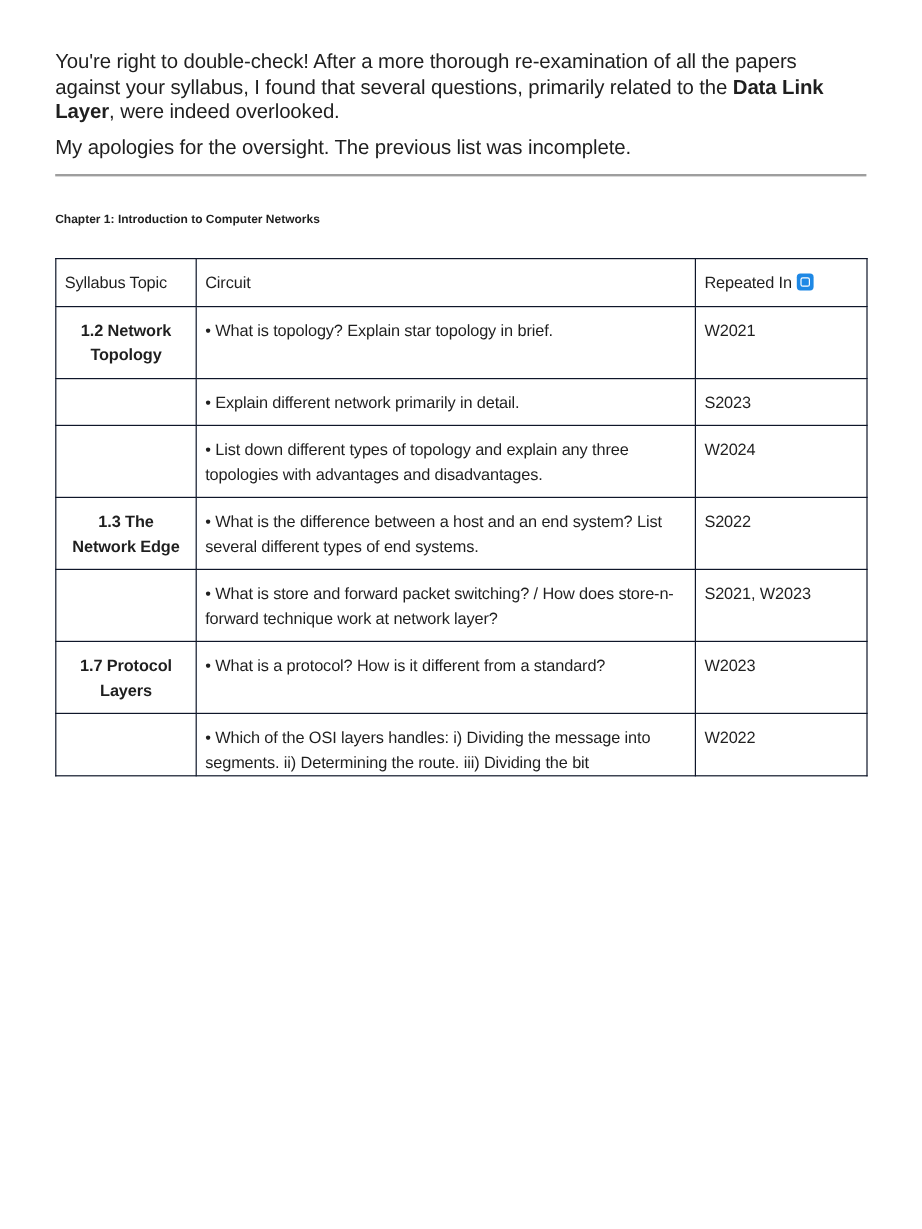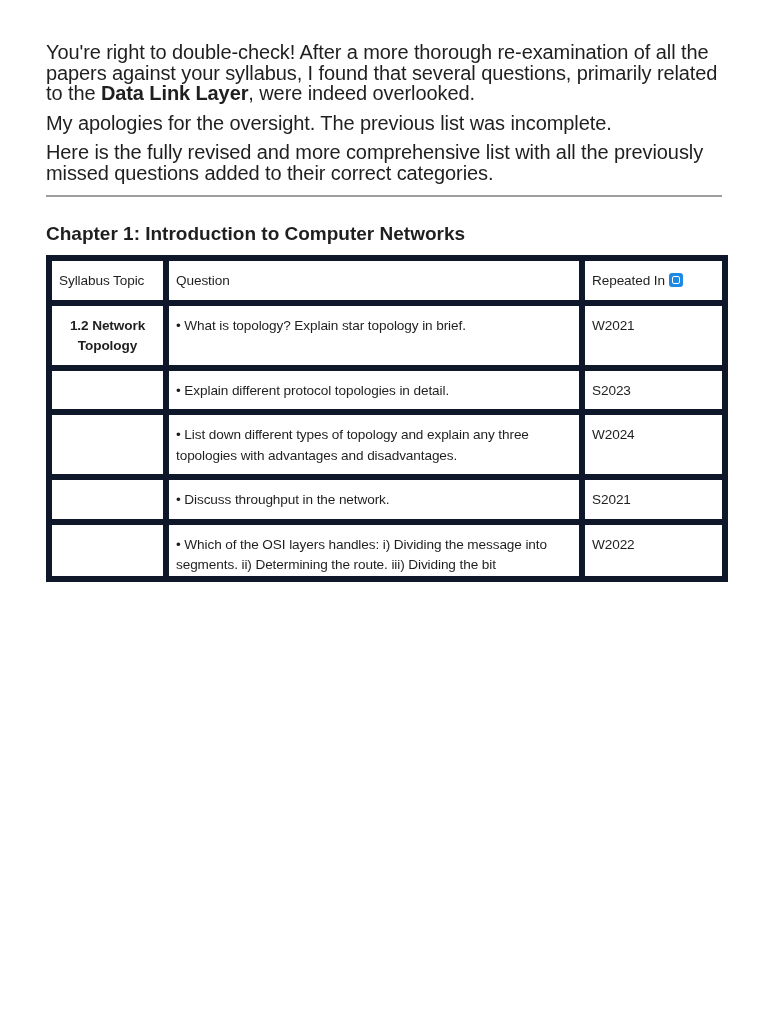--- a/index.html
+++ b/index.html
@@ -16,46 +16,46 @@
       color: #1f1f1f;
     }
     .content {
       position: absolute;
       left: 46px;
       top: 42px;
       width: 676px;
     }
     p.para {
       margin: 0 0 9px 0;
-      font-size: 20px;
+      font-size: 17px;
       line-height: 20.5px;
       letter-spacing: -0.1px;
     }
     p.para b { font-weight: bold; }
     .rule {
       height: 0;
       border: none;
       border-top: 2px solid #9e9e9e;
       margin: 12px 0 0 0;
     }
     h3.chapter {
-      margin: 28px 0 12px 0;
-      font-size: 19px;
+      margin: 28px 0 22px 0;
+      font-size: 10px;
       font-weight: bold;
       line-height: 18px;
     }
     table.qtable {
       border-collapse: collapse;
       width: 676px;
       table-layout: fixed;
       font-size: 13.6px;
       line-height: 20.5px;
     }
     table.qtable td {
-      border: 6px solid #0f172a;
+      border: 1px solid #0f172a;
       vertical-align: top;
       padding: 10px 7px 8px 7px;
       letter-spacing: -0.1px;
     }
     table.qtable col.c1 { width: 117px; }
     table.qtable col.c2 { width: 416px; }
     table.qtable col.c3 { width: 143px; }
     td.topic { font-weight: bold; text-align: center; }
     tr.header td { font-weight: normal; }
     .repeat-icon {
@@ -78,56 +78,65 @@
     }
     .row-2l td { height: 40px; }
     .row-1l td { height: 20px; }
   </style>
 </head>
 <body>
 
 <div class="content">
   <p class="para"><span>You're right to double-check! After a more thorough re-examination of all the papers against your syllabus, I found that several questions, primarily related to the </span><b>Data Link Layer</b><span>, were indeed overlooked.</span></p>
   <p class="para">My apologies for the oversight. The previous list was incomplete.</p>
-  <p class="para">Here is the fully revised and more comprehensive list with all the previously missed questions added to their correct categories.</p>
   <hr class="rule">
 
   <h3 class="chapter">Chapter 1: Introduction to Computer Networks</h3>
 
   <table class="qtable">
     <colgroup>
         <col class="c1">
         <col class="c2">
         <col class="c3">
       </colgroup>
     <tbody>
       <tr class="header row-1l">
         <td>Syllabus Topic</td>
-        <td>Question</td>
+        <td>Circuit</td>
         <td><span>Repeated In</span><span class="repeat-icon"></span></td>
       </tr>
       <tr class="row-2l">
         <td class="topic">1.2 Network Topology</td>
         <td>• What is topology? Explain star topology in brief.</td>
         <td>W2021</td>
       </tr>
       <tr class="row-1l">
         <td class="topic"></td>
-        <td>• Explain different protocol topologies in detail.</td>
+        <td>• Explain different network primarily in detail.</td>
         <td>S2023</td>
       </tr>
       <tr class="row-2l">
         <td class="topic"></td>
         <td>• List down different types of topology and explain any three topologies with advantages and disadvantages.</td>
         <td>W2024</td>
       </tr>
-      <tr class="row-1l">
+      <tr class="row-2l">
+        <td class="topic">1.3 The Network Edge</td>
+        <td>• What is the difference between a host and an end system? List several different types of end systems.</td>
+        <td>S2022</td>
+      </tr>
+      <tr class="row-2l">
         <td class="topic"></td>
-        <td>• Discuss throughput in the network.</td>
-        <td>S2021</td>
+        <td>• What is store and forward packet switching? / How does store-n-forward technique work at network layer?</td>
+        <td>S2021, W2023</td>
+      </tr>
+      <tr class="row-2l">
+        <td class="topic">1.7 Protocol Layers</td>
+        <td>• What is a protocol? How is it different from a standard?</td>
+        <td>W2023</td>
       </tr>
       <tr class="row-last">
         <td class="topic" style="padding-bottom:0;"></td>
         <td style="padding-bottom:0;height:38px;overflow:hidden;">• Which of the OSI layers handles: i) Dividing the message into segments. ii) Determining the route. iii) Dividing the bit</td>
         <td style="padding-bottom:0;">W2022</td>
       </tr>
     </tbody>
   </table>
 </div>
 

